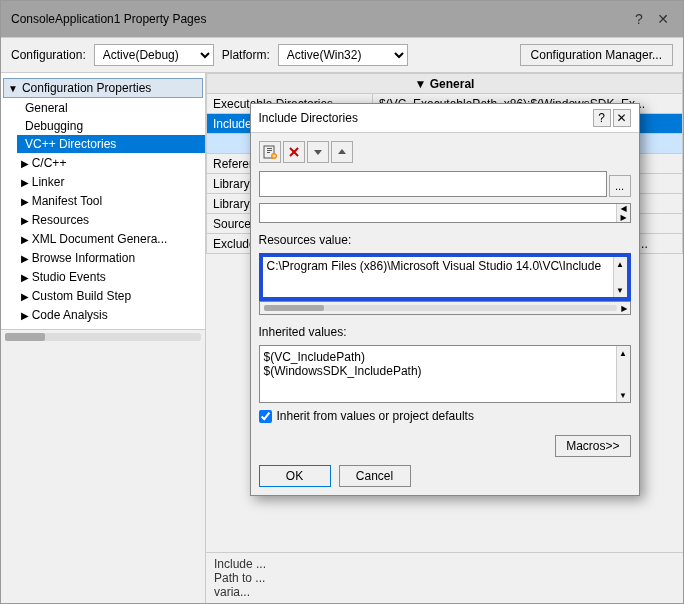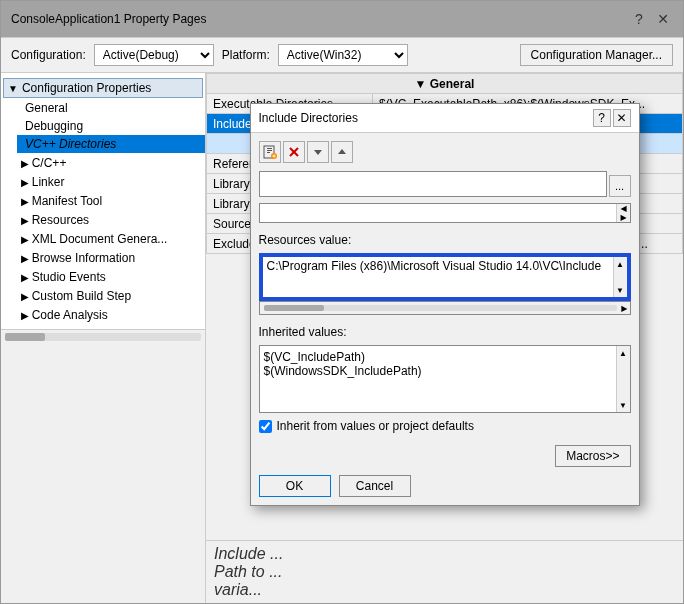--- a/index.html
+++ b/index.html
@@ -136,22 +136,21 @@
       padding: 2px 8px;
       cursor: pointer;
       font-size: 12px;
       display: flex;
       align-items: center;
       white-space: nowrap;
     }
 
     .tree-item.selected {
       background: #0078d7;
-      color: #000000;
-      font-style: italic;
+      color: #ffffff;
     }
 
     .tree-group {
       margin: 1px 0;
     }
 
     .tree-group-header {
       display: flex;
       align-items: center;
       padding: 2px 4px;
@@ -194,25 +193,24 @@
       white-space: nowrap;
       overflow: hidden;
       text-overflow: ellipsis;
       max-width: 280px;
     }
 
     .bottom-info {
       padding: 4px 8px;
       border-top: 1px solid #ccc;
       background: #f0f0f0;
-      font-size: 16px;
+      font-size: 12px;
       color: #333;
       display: flex;
       gap: 8px;
-      font-style: italic;
     }
 
     .bottom-info-col {
       display: flex;
       flex-direction: column;
     }
 
     .dialog-overlay {
       position: absolute;
       top: 0; left: 0; right: 0; bottom: 0;
@@ -351,21 +349,21 @@
       justify-content: center;
       cursor: pointer;
       font-size: 8px;
       border: none;
       background: transparent;
     }
 
     .inherited-box {
       border: 1px solid #888;
       background: white;
-      height: 68px;
+      height: 58px;
       padding: 4px;
       font-size: 12px;
       overflow: hidden;
       position: relative;
     }
 
     .checkbox-row {
       display: flex;
       align-items: center;
       gap: 5px;

